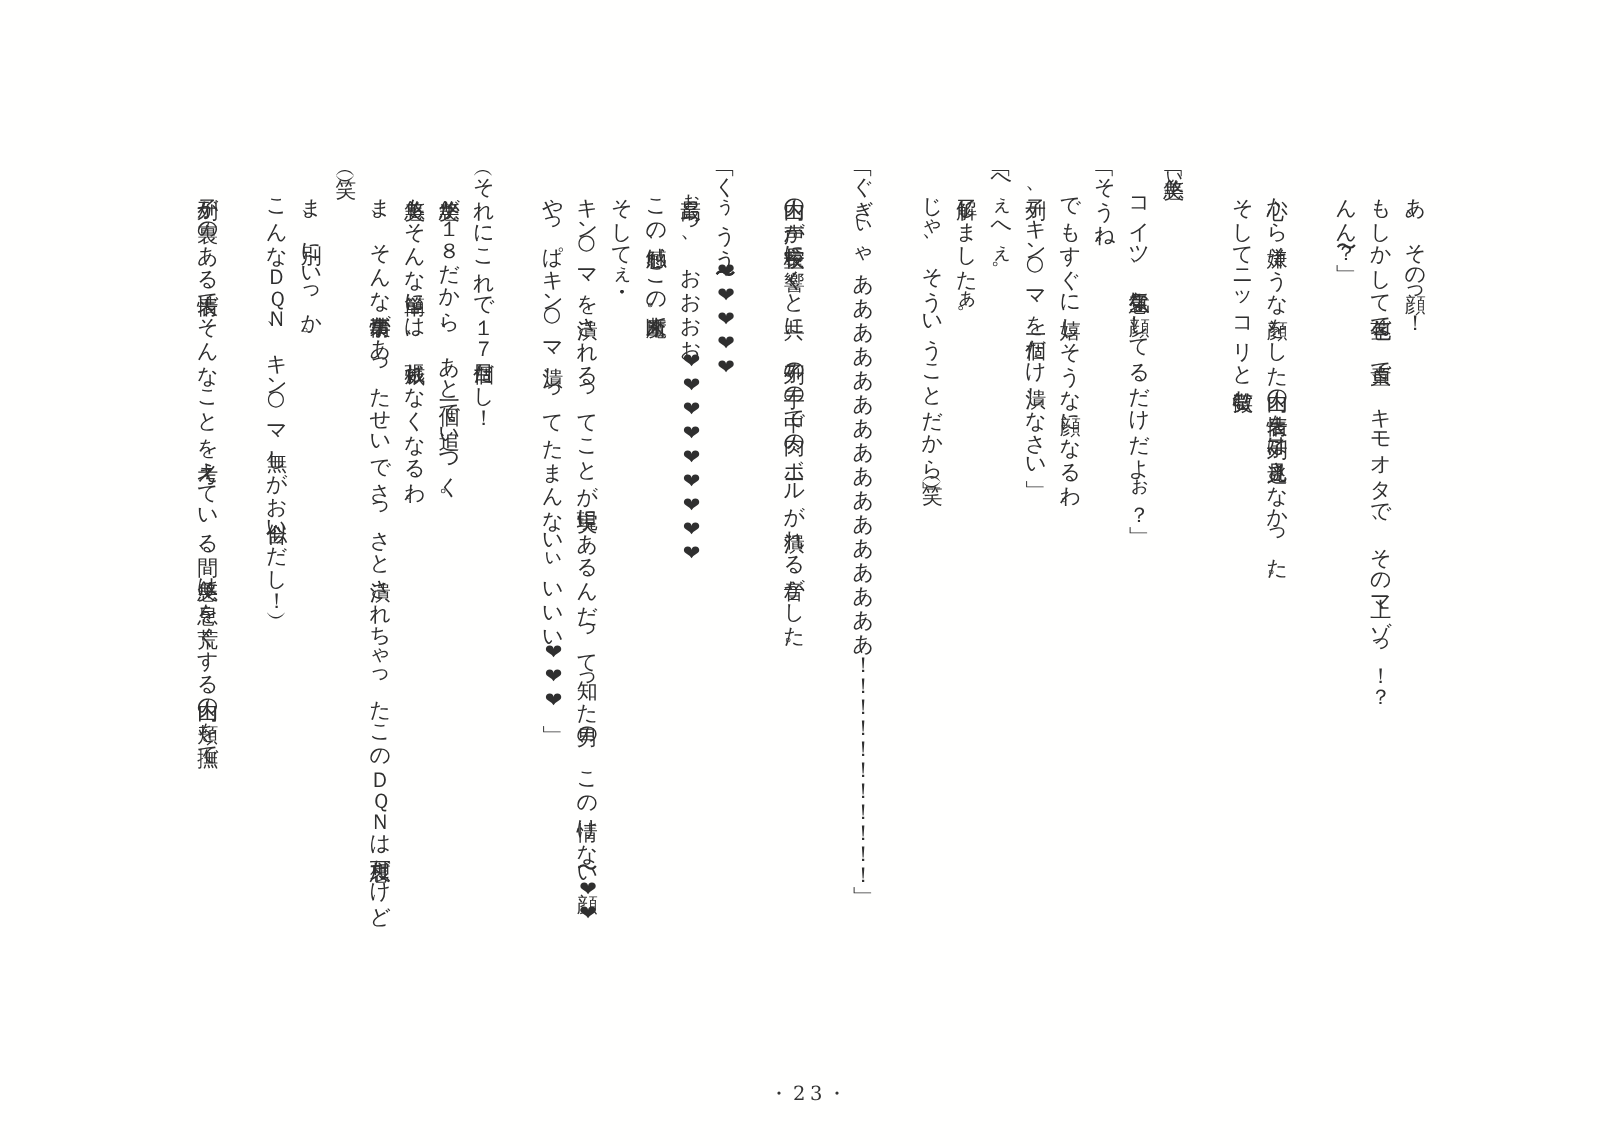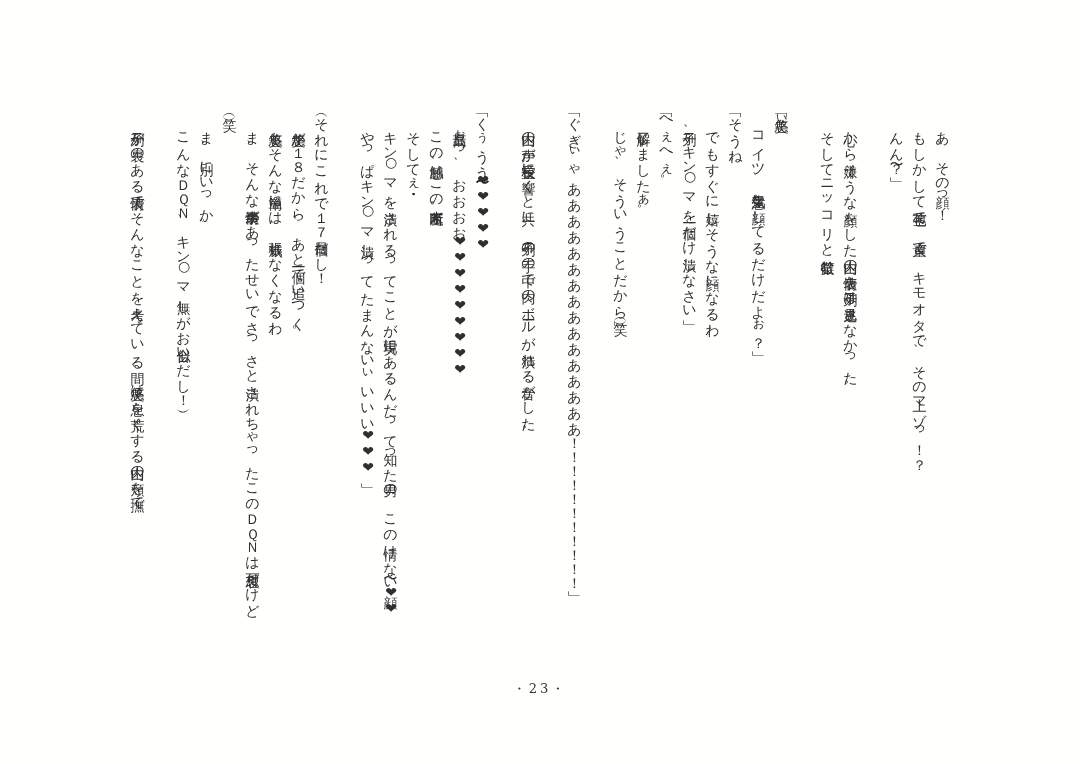--- a/index.html
+++ b/index.html
@@ -40,21 +40,21 @@
     text-indent: 14px; 
   }
   .vtext p.noindent {
     text-indent: 0; 
   }
   .vtext p.newgroup {
     margin-block-start: 23px; 
   }
   .pagenum {
     position: absolute;
-    top: 680px;
+    top: 720px;
     left: 0;
     width: 100%;
     text-align: center;
     font-size: 13px;
     letter-spacing: 3px;
     color: #333333;
   }
 </style>
 </head>
 <body>

